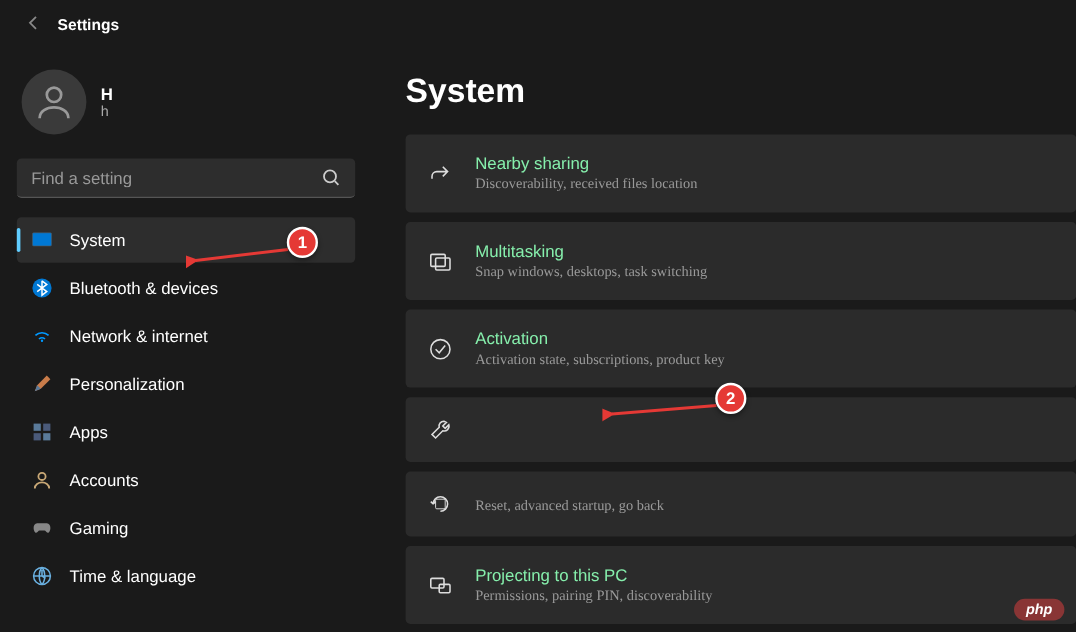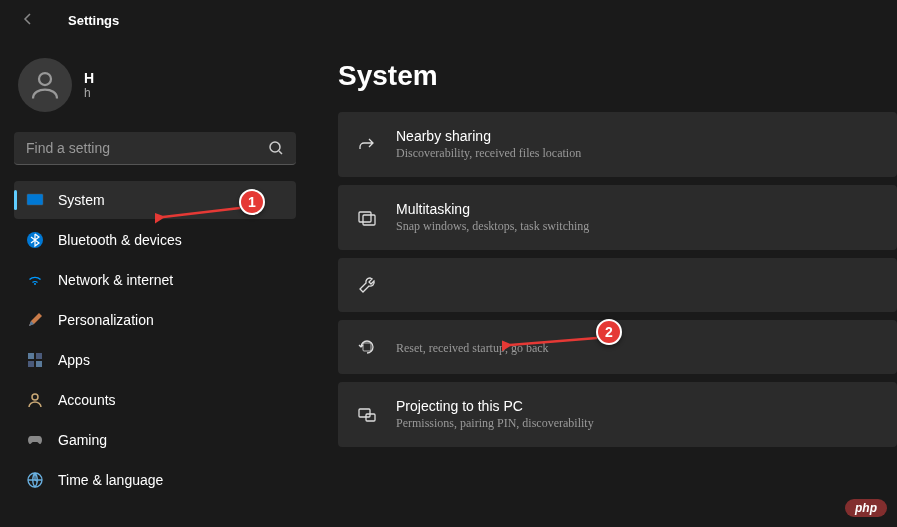--- a/index.html
+++ b/index.html
@@ -1,18 +1,18 @@
 <!DOCTYPE html>
 <html><head>
   <meta charset="utf-8">
   <style>
     * { margin: 0; padding: 0; box-sizing: border-box; font-family: "Segoe UI", sans-serif; }
     body { background: #1a1a1a; color: #fff; width: 897px; height: 527px; overflow: hidden; }
 
-    .titlebar { display: flex; align-items: center; padding: 8px 16px; gap: 28px; height: 40px; }
+    .titlebar { display: flex; align-items: center; padding: 8px 16px; gap: 8px; height: 40px; }
     .back-btn { color: #888; background: none; border: none; cursor: pointer; padding: 4px; }
     .title { font-size: 13px; font-weight: 600; color: #fff; }
 
     .layout { display: flex; height: calc(100% - 40px); }
 
     .sidebar { width: 310px; padding: 12px 14px; display: flex; flex-direction: column; gap: 6px; }
     .user-block { display: flex; align-items: center; gap: 12px; padding: 6px 4px; margin-bottom: 8px; }
     .avatar { width: 54px; height: 54px; border-radius: 50%; background: #3a3a3a; display: flex; align-items: center; justify-content: center; }
     .avatar svg { width: 36px; height: 36px; }
     .user-name { font-size: 14px; font-weight: 600; }
@@ -28,21 +28,21 @@
     .nav-item.selected::before { content: ""; position: absolute; left: 0; top: 9px; bottom: 9px; width: 3px; background: #60cdff; border-radius: 2px; }
     .nav-icon { width: 18px; height: 18px; display: flex; align-items: center; justify-content: center; }
 
     .main { flex: 1; padding: 20px 0 0 28px; overflow-y: auto; }
     .page-title { font-size: 28px; font-weight: 600; margin-bottom: 20px; }
 
     .card-list { display: flex; flex-direction: column; gap: 4px; }
     .card { background: #2b2b2b; border-radius: 4px; padding: 16px 18px; display: flex; align-items: center; gap: 18px; margin-bottom: 4px; cursor: pointer; }
     .card-icon { width: 22px; height: 22px; display: flex; align-items: center; justify-content: center; color: #ddd; }
     .card-text { display: flex; flex-direction: column; }
-    .card-title { font-size: 14px; font-weight: 400; color: #ffffff; }
+    .card-title { font-size: 14px; font-weight: 400; color: #86efac; }
     .card-sub { font-size: 12px; color: #999; margin-top: 2px; font-family: Liberation Serif, serif; }
 
     .annotation { position: absolute; pointer-events: none; }
     .bubble { width: 26px; height: 26px; border-radius: 50%; background: #e53935; border: 2px solid #fff; color: #fff; font-weight: 700; font-size: 14px; display: flex; align-items: center; justify-content: center; box-shadow: 0 2px 4px rgba(0,0,0,0.4); }
 
     .watermark { position: absolute; right: 10px; bottom: 10px; background: rgba(200,60,60,0.6); color: #fff; padding: 2px 10px; border-radius: 10px; font-size: 12px; font-style: italic; font-weight: bold; }
   </style>
 </head>
 <body>
 
@@ -176,38 +176,50 @@
               <rect x="2" y="4" width="12" height="10" rx="1"></rect>
               <rect x="6" y="7" width="12" height="10" rx="1"></rect>
             </svg>
         </span>
         <div class="card-text">
           <span class="card-title">Multitasking</span>
           <span class="card-sub">Snap windows, desktops, task switching</span>
         </div>
       </div>
 
+      <div class="card">
+        <span class="card-icon">
+          <svg width="20" height="20" viewBox="0 0 20 20" fill="none" stroke="#ddd" stroke-width="1.3">
+              <circle cx="10" cy="10" r="8"></circle>
+              <path d="M6 10l3 3 5-6"></path>
+            </svg>
+        </span>
+        <div class="card-text">
+          <span class="card-title">Activation</span>
+          <span class="card-sub">Activation state, subscriptions, product key</span>
+        </div>
+      </div>
 
       <div class="card">
         <span class="card-icon">
           <svg width="20" height="20" viewBox="0 0 20 20" fill="none" stroke="#ddd" stroke-width="1.3">
               <path d="M13 3a4 4 0 00-4 5l-6 6 3 3 6-6a4 4 0 005-5l-3 3-2-2 3-3z"></path>
             </svg>
         </span>
       </div>
 
       <div class="card">
         <span class="card-icon">
           <svg width="20" height="20" viewBox="0 0 20 20" fill="none" stroke="#ddd" stroke-width="1.3">
               <path d="M4 10a6 6 0 116 6M4 10l-2-2m2 2l2-2"></path>
               <rect x="6" y="6" width="8" height="8" rx="1" stroke-width="0.8"></rect>
             </svg>
         </span>
         <div class="card-text">
-          <span class="card-sub">Reset, received startup, go back</span>
+          <span class="card-sub">Reset, advanced startup, go back</span>
         </div>
       </div>
 
       <div class="card">
         <span class="card-icon">
           <svg width="20" height="20" viewBox="0 0 20 20" fill="none" stroke="#ddd" stroke-width="1.3">
               <rect x="2" y="4" width="11" height="8" rx="1"></rect>
               <rect x="9" y="9" width="9" height="7" rx="1"></rect>
             </svg>
         </span>

